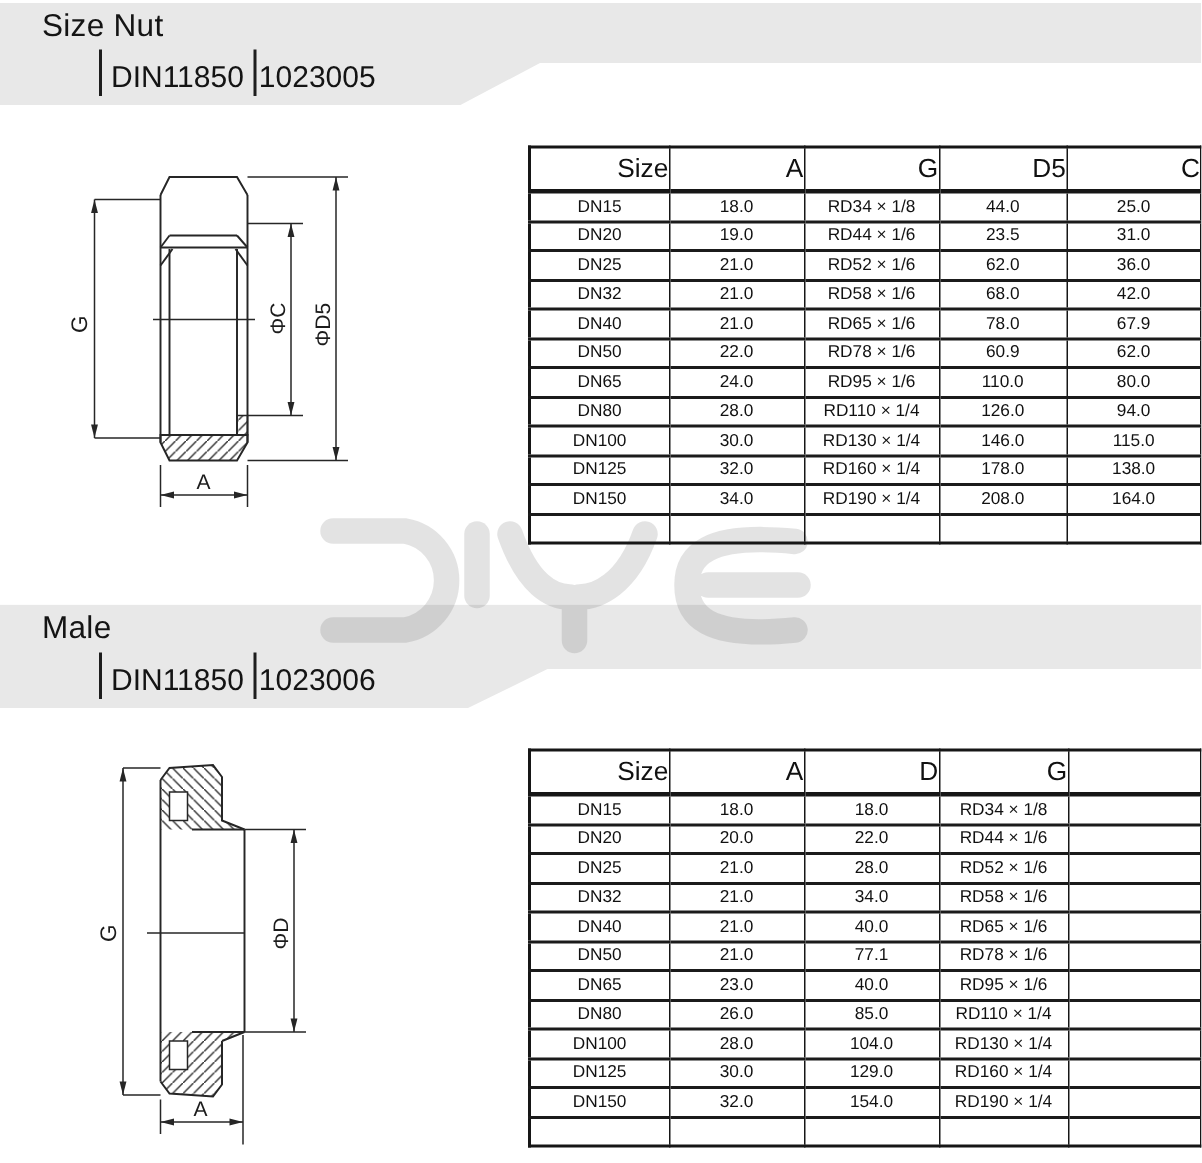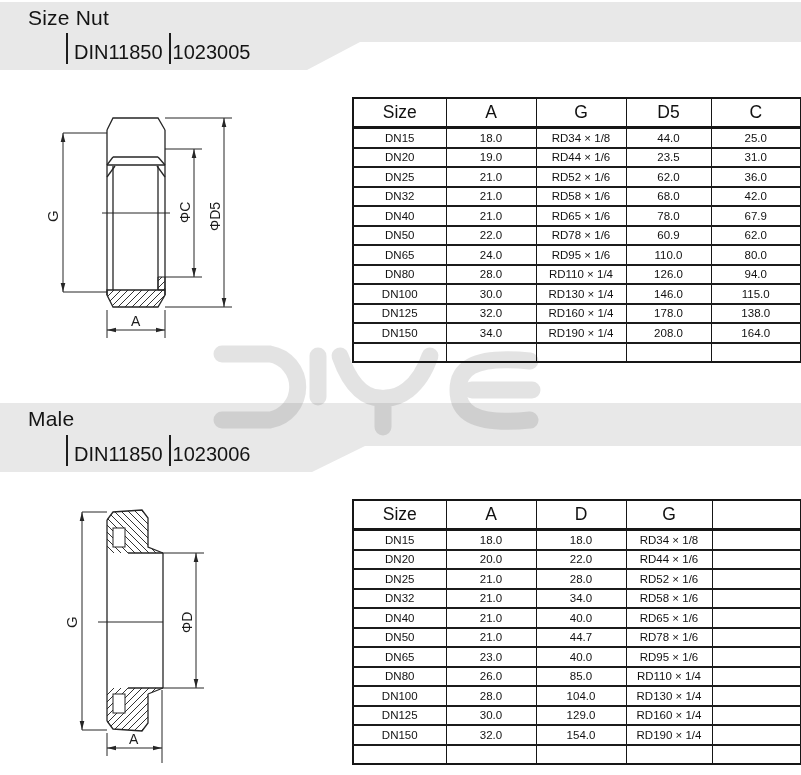--- a/index.html
+++ b/index.html
@@ -17,21 +17,21 @@
   .vbar{width:2px; height:31px; background:#1d1d1d;}
   .code-text{font-size:20px; color:#141414; padding:0 6px;}
   .code-text.second{padding-left:2px;}
   #wm{position:absolute; left:190px; top:333px; z-index:1;}
   table.dim{
     position:absolute; left:352px; width:448px; z-index:2;
     border-collapse:collapse; table-layout:fixed; background:transparent;
   }
   #table1{top:97px;} #table2{top:499px;}
   table.dim th{
-    height:27px; font-size:17.5px; font-weight:normal; text-align:center;
+    height:27px; font-size:17.5px; font-weight:normal; text-align:right;
     border-bottom:3px solid #161616; border-left:1px solid #161616;
     padding:0; color:#111;
   }
   table.dim td{
     height:17.5px; font-size:11.5px; text-align:center; vertical-align:middle;
     border-top:2px solid #1b1b1b; border-left:1px solid #161616;
     padding:0; color:#111;
   }
   table.dim{border:2px solid #161616;}
   table.dim th:first-child, table.dim td:first-child{border-left:none;}
@@ -339,21 +339,21 @@
         <tr>
           <td>DN40</td>
           <td>21.0</td>
           <td>40.0</td>
           <td>RD65 × 1/6</td>
           <td></td>
         </tr>
         <tr>
           <td>DN50</td>
           <td>21.0</td>
-          <td>44.7</td>
+          <td>77.1</td>
           <td>RD78 × 1/6</td>
           <td></td>
         </tr>
         <tr>
           <td>DN65</td>
           <td>23.0</td>
           <td>40.0</td>
           <td>RD95 × 1/6</td>
           <td></td>
         </tr>

